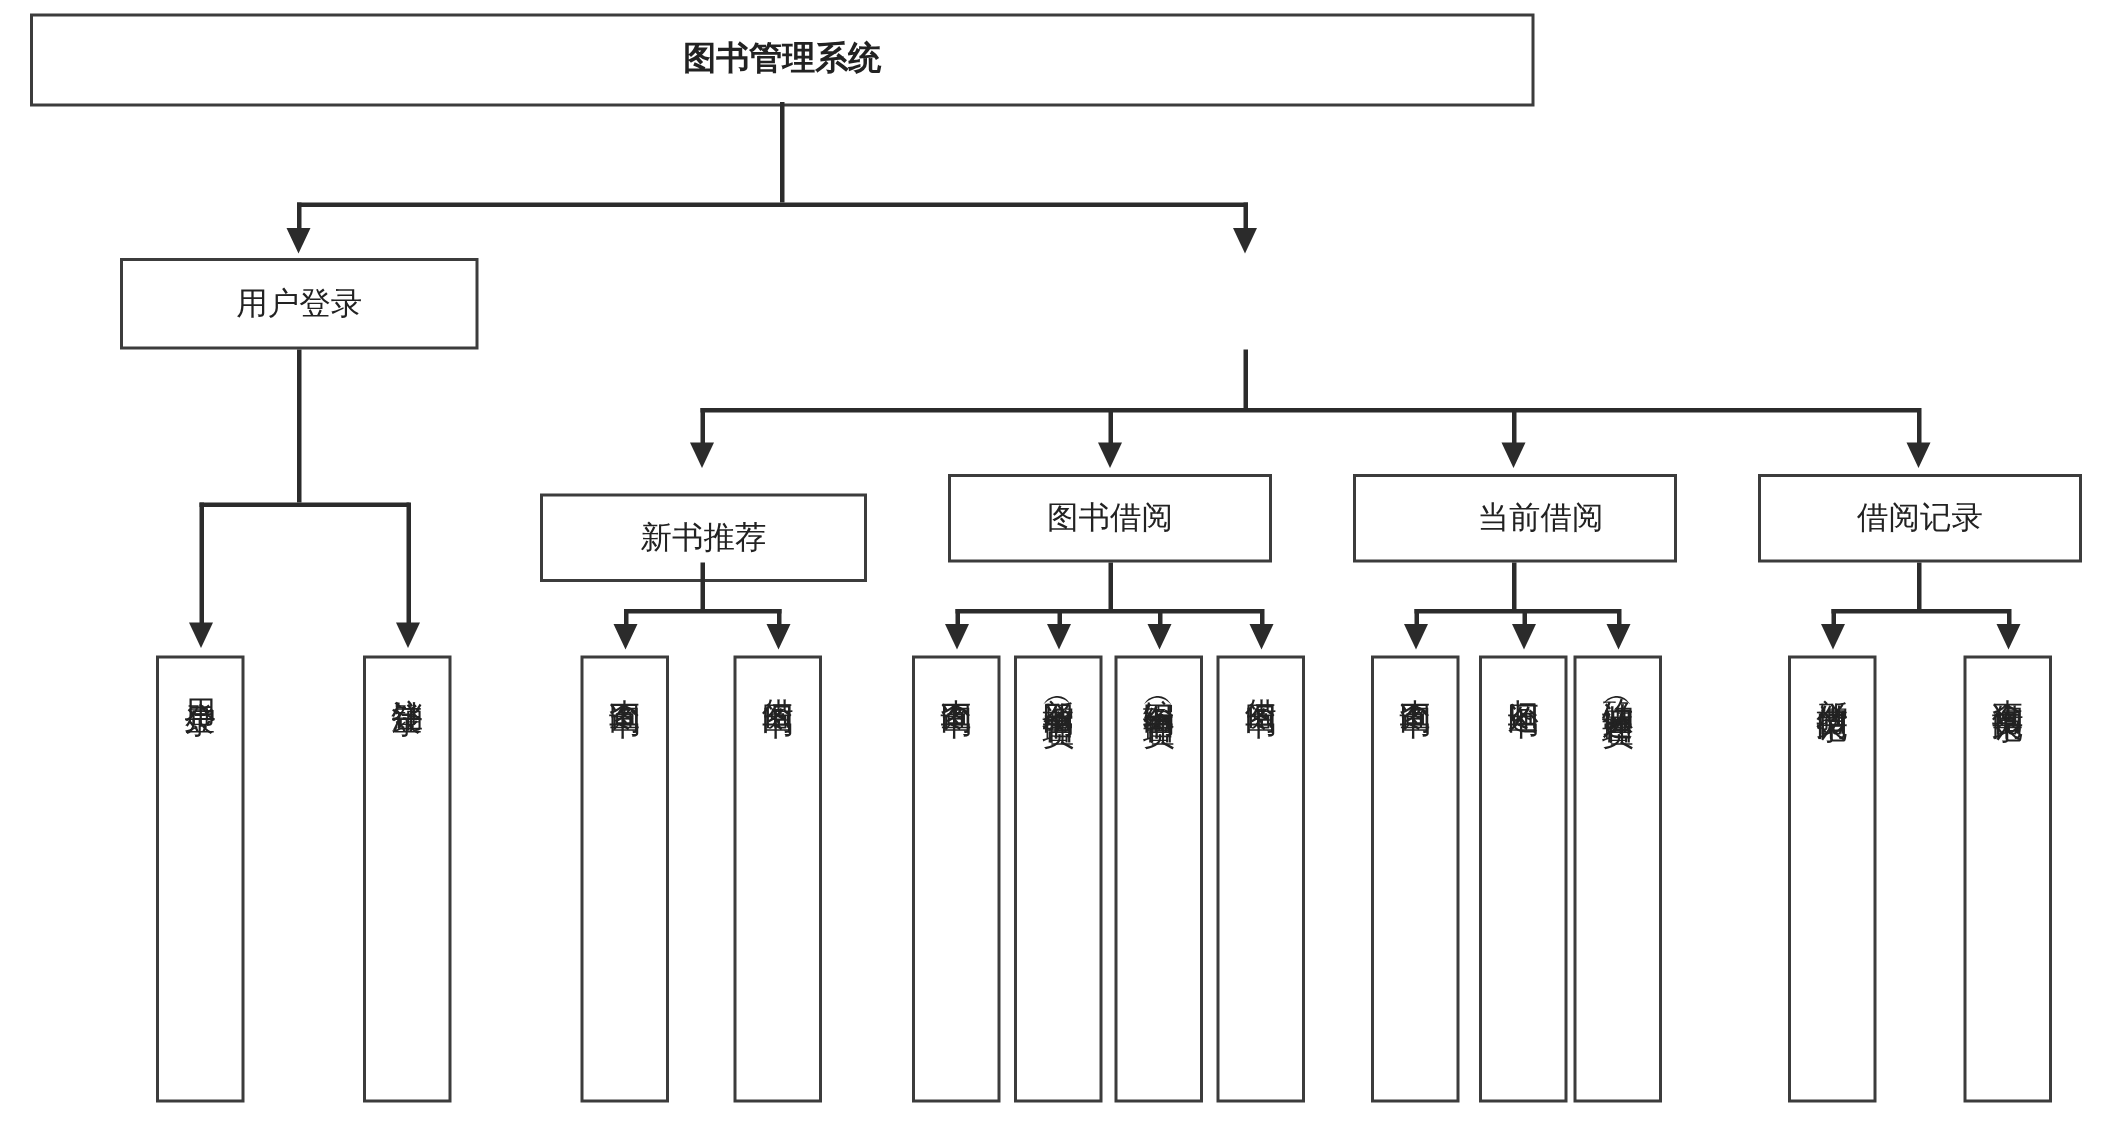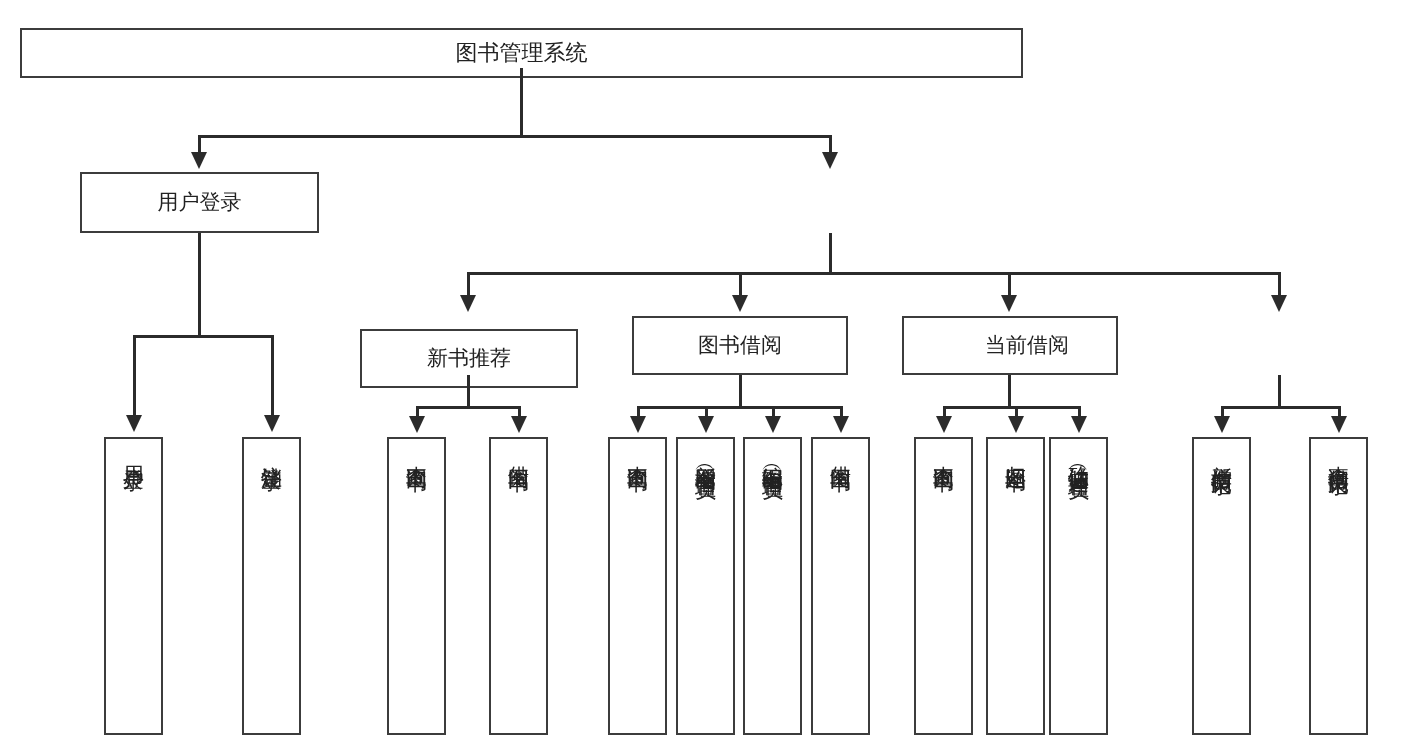--- a/index.html
+++ b/index.html
@@ -70,21 +70,21 @@
     font-size: 17px;
     white-space: nowrap;
     letter-spacing: 0.5px;
   }
 </style>
 </head>
 <body>
 
 <div id="canvas">
 
-  <div class="node root h" style="left:20px; top:28px; width:1003px; height:50px;">
+  <div class="node root h" style="left:20px; top:9px; width:1003px; height:62px;font-weight:bold;">
     <span class="label">图书管理系统</span>
   </div>
 
   <div class="edge vline" style="left:520px; top:68px; height:67px;"></div>
   <div class="edge hline" style="left:198px; top:135px; width:634px;"></div>
   <div class="edge vline" style="left:198px; top:135px; height:20px;"></div>
   <div class="arrow" style="left:191px; top:152px;"></div>
   <div class="edge vline" style="left:829px; top:135px; height:20px;"></div>
   <div class="arrow" style="left:822px; top:152px;"></div>
 
@@ -113,20 +113,23 @@
 
   <div class="node h" style="left:360px; top:329px; width:218px; height:59px;">
     <span class="label">新书推荐</span>
   </div>
   <div class="node h" style="left:632px; top:316px; width:216px; height:59px;">
     <span class="label">图书借阅</span>
   </div>
   <div class="node h" style="left:902px; top:316px; width:216px; height:59px;padding-left:34px;">
     <span class="label">当前借阅</span>
   </div>
+  <div class="node h" style="left:1172px; top:316px; width:216px; height:59px;">
+    <span class="label">借阅记录</span>
+  </div>
 
   <div class="edge vline" style="left:467px; top:375px; height:31px;"></div>
   <div class="edge hline" style="left:416px; top:406px; width:105px;"></div>
   <div class="edge vline" style="left:416px; top:406px; height:12px;"></div>
   <div class="arrow" style="left:409px; top:416px;"></div>
   <div class="edge vline" style="left:518px; top:406px; height:12px;"></div>
   <div class="arrow" style="left:511px; top:416px;"></div>
 
   <div class="edge vline" style="left:739px; top:375px; height:31px;"></div>
   <div class="edge hline" style="left:637px; top:406px; width:205px;"></div>

